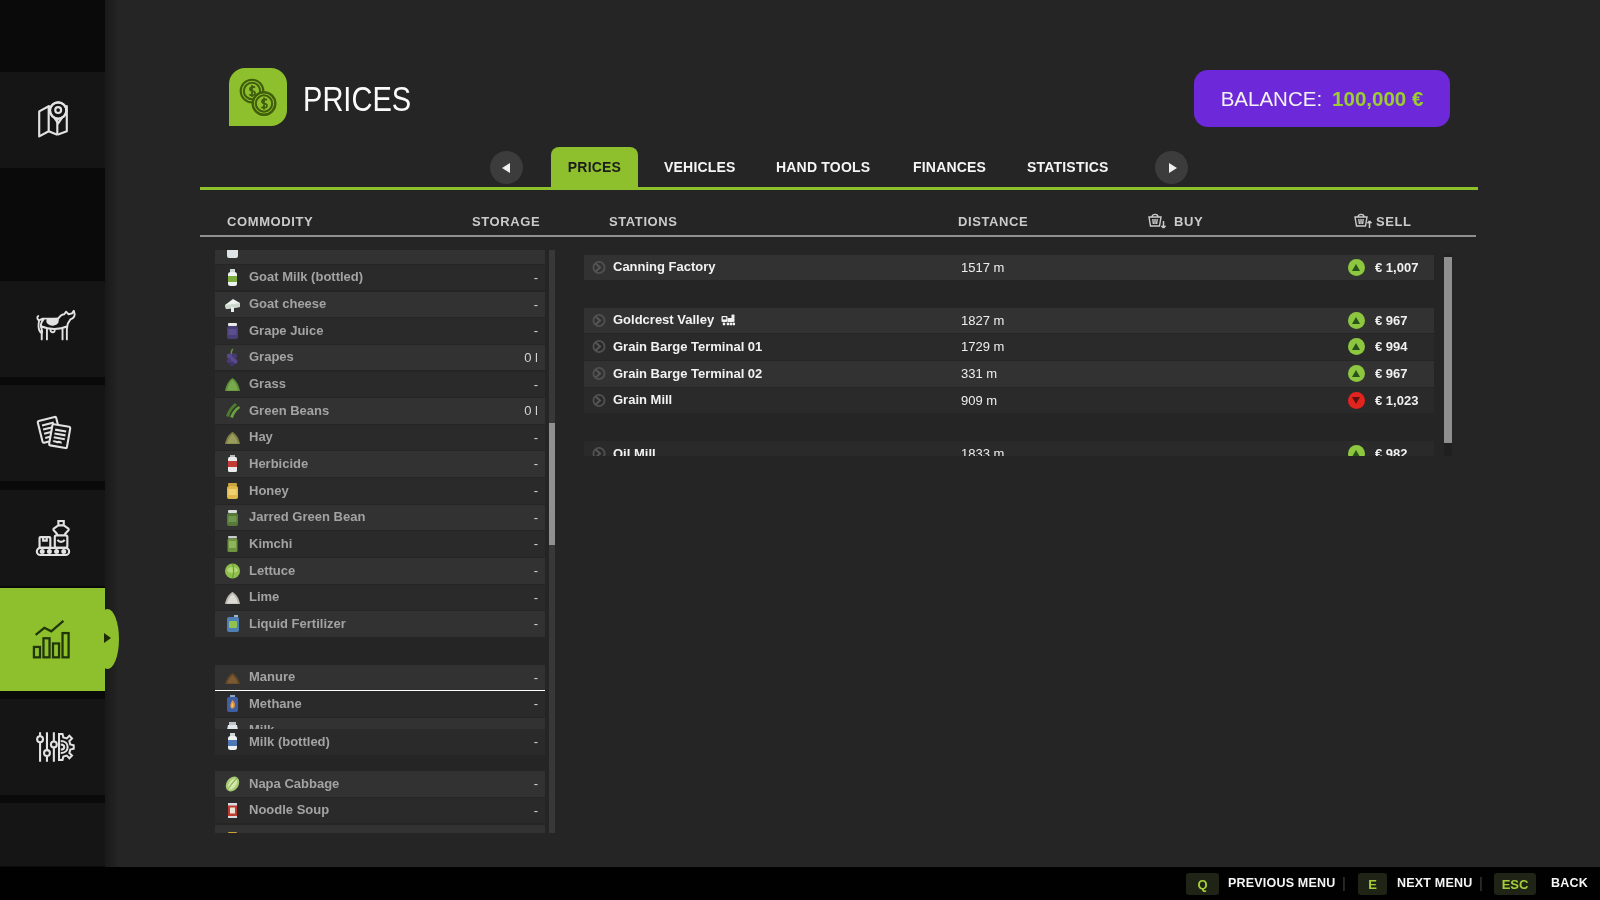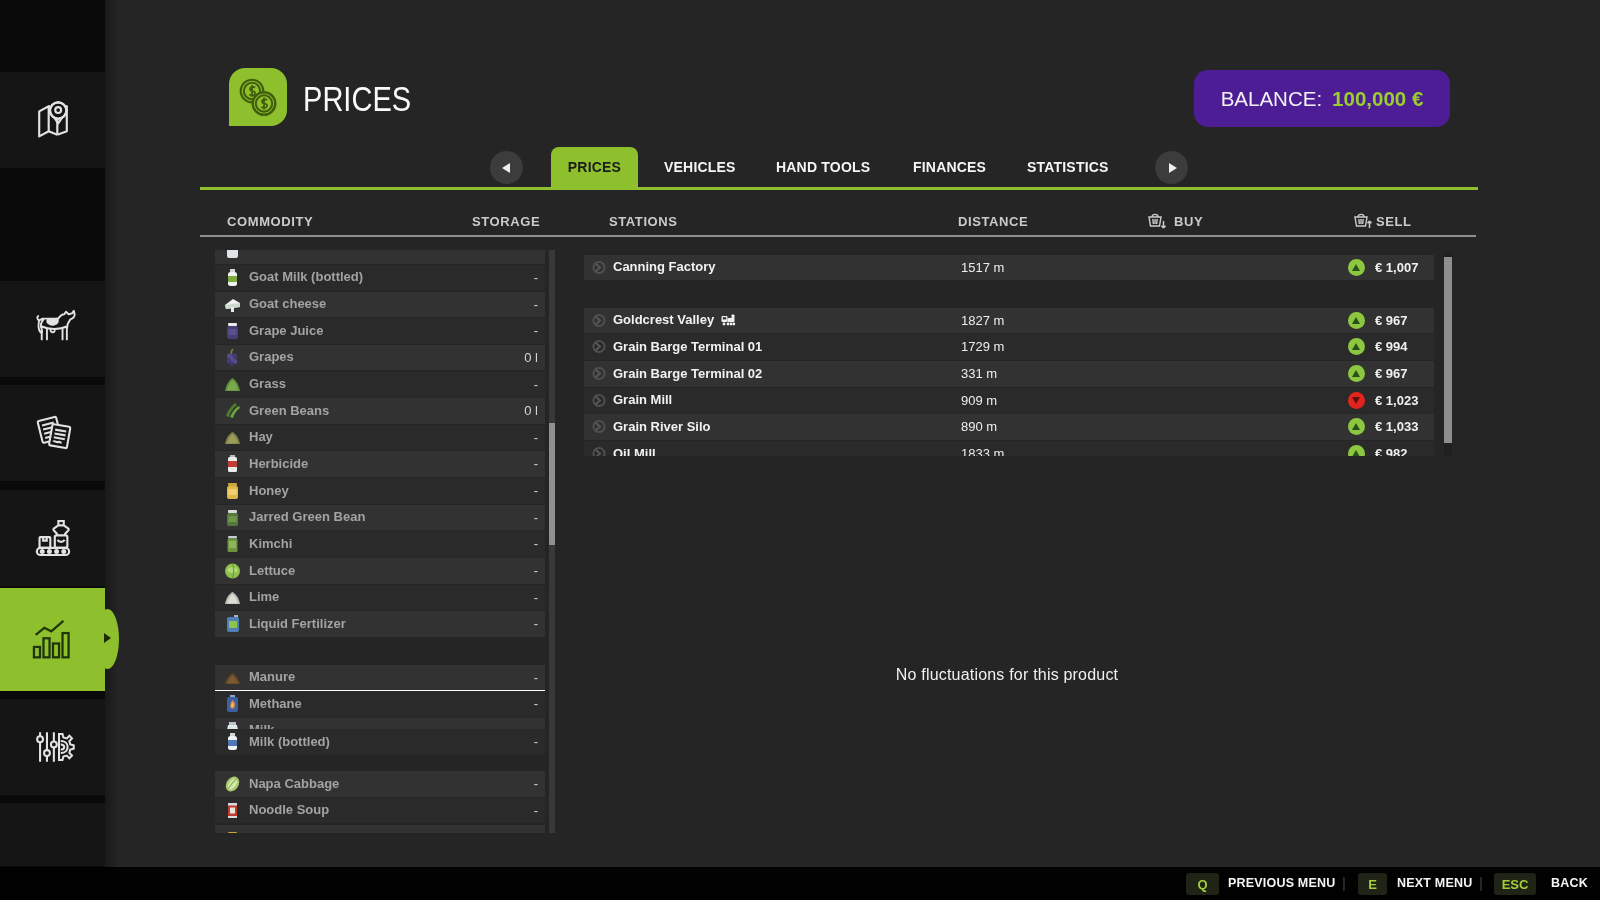--- a/index.html
+++ b/index.html
@@ -13,21 +13,21 @@
   .sbgreen { position:absolute; left:0; top:588px; width:105px; height:103px; background:#8dc02c;
     display:flex; align-items:center; justify-content:center; }
   .sbbump { position:absolute; left:96px; top:609px; width:23px; height:60px; background:#8dc02c;
     border-radius:50%; }
   .sbarrow { position:absolute; left:104px; top:633px; width:0; height:0;
     border-left:7px solid #1d2b05; border-top:5px solid transparent; border-bottom:5px solid transparent; }
   
   #title { position:absolute; left:303px; top:79px; font-size:35px; color:#fbfbfb; letter-spacing:0; transform:scaleX(0.83); transform-origin:left center; }
   #hicon { position:absolute; left:229px; top:68px; width:58px; height:58px; background:#8dc02c;
     border-radius:16px 16px 16px 0; }
-  #balance { position:absolute; left:1194px; top:70px; width:256px; height:57px; background:#4c1d95;
+  #balance { position:absolute; left:1194px; top:70px; width:256px; height:57px; background:#6d28d9;
     border-radius:14px; display:flex; align-items:center; justify-content:center; }
   #balance .b1 { color:#f2f2f2; font-size:20.5px; font-weight:500; letter-spacing:0; }
   #balance .b2 { color:#9ccd31; font-size:20.5px; font-weight:700; margin-left:10px; letter-spacing:0; }
   
   .tabcirc { position:absolute; top:151px; width:33px; height:33px; border-radius:50%; background:#3c3c3c;
     display:flex; align-items:center; justify-content:center; }
   #greenline { position:absolute; left:200px; top:187px; width:1278px; height:3px; background:#8dc02c; }
   #tabPrices { position:absolute; left:551px; top:147px; width:87px; height:40px; background:#8dc02c;
     border-radius:8px 8px 0 0; display:flex; align-items:center; justify-content:center;
     color:#1c1c1c; font-weight:700; font-size:14px; letter-spacing:0.2px; }
@@ -472,49 +472,36 @@
             <circle cx="9" cy="8.5" r="5.6" stroke="#515151" stroke-width="1.8" fill="none"></circle>
             <path d="M5.6 4.4 L10 8.5 L5.6 12.6" stroke="#565656" stroke-width="2" fill="none"></path>
           </svg></div>
         <div class="nm">Grain Mill</div>
         <div class="dist">909 m</div>
         <div class="pcirc pdn">
           <div class="tri trid"></div>
         </div>
         <div class="pr">€ 1,023</div>
       </div>
-  <div class="srow rl" style="top:164.40px">
-        <div class="circ"><svg width="17" height="17" viewBox="0 0 17 17">
-            <circle cx="9" cy="8.5" r="5.6" stroke="#515151" stroke-width="1.8" fill="none"></circle>
-            <path d="M5.6 4.4 L10 8.5 L5.6 12.6" stroke="#565656" stroke-width="2" fill="none"></path>
-          </svg></div>
-        <div class="nm">Grain River Silo</div>
-        <div class="dist">890 m</div>
-        <div class="pcirc pup">
-          <div class="tri triu"></div>
-        </div>
-        <div class="pr">€ 1,033</div>
-      </div>
   <div class="srow rd" style="top:191.05px">
         <div class="circ"><svg width="17" height="17" viewBox="0 0 17 17">
             <circle cx="9" cy="8.5" r="5.6" stroke="#515151" stroke-width="1.8" fill="none"></circle>
             <path d="M5.6 4.4 L10 8.5 L5.6 12.6" stroke="#565656" stroke-width="2" fill="none"></path>
           </svg></div>
         <div class="nm">Oil Mill</div>
         <div class="dist">1833 m</div>
         <div class="pcirc pup">
           <div class="tri triu"></div>
         </div>
         <div class="pr">€ 982</div>
       </div>
   </div>
   <div id="sbar2"></div>
   <div id="sbar2t"></div>
 
-  <div id="noflux">No fluctuations for this product</div>
 
   <div id="bbar">
     <div class="key" style="left:1186px; width:33px">Q</div>
     <div class="blbl" style="left:1228px">PREVIOUS MENU</div>
     <div class="bsep" style="left:1342px">|</div>
     <div class="key" style="left:1358px; width:29px">E</div>
     <div class="blbl" style="left:1397px">NEXT MENU</div>
     <div class="bsep" style="left:1479px">|</div>
     <div class="key" style="left:1494px; width:42px">ESC</div>
     <div class="blbl" style="left:1551px">BACK</div>

